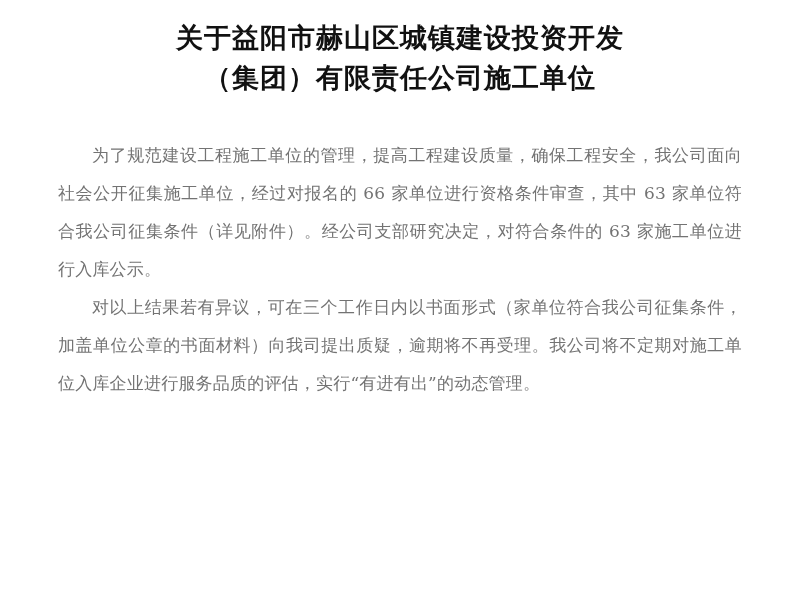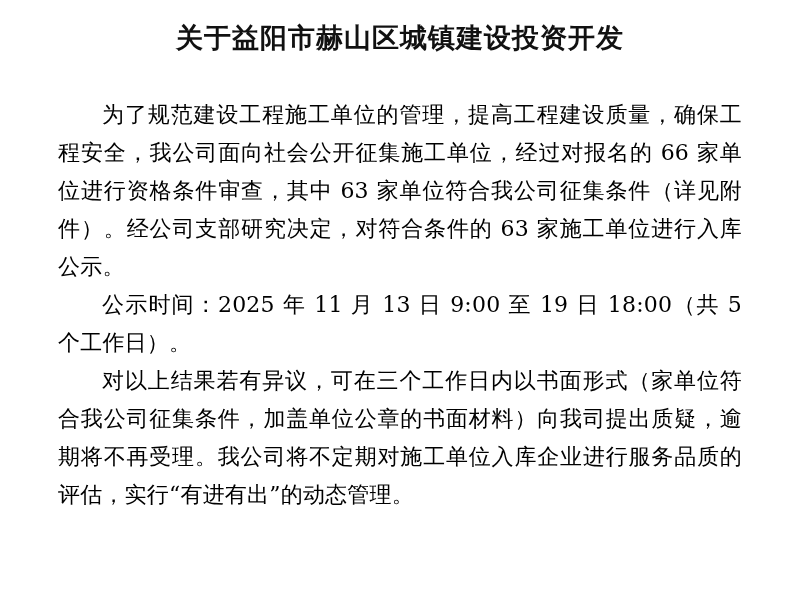--- a/index.html
+++ b/index.html
@@ -32,44 +32,44 @@
     margin: 0;
     padding: 4px 0 0 0;
   }
   .doc-title .tline {
     display: block;
     white-space: nowrap;
   }
   .body-text {
     margin-top: 38px;
     font-family: "DejaVu Serif", "Liberation Serif", serif;
-    font-size: 22px;
+    font-size: 17px;
     line-height: 38px;
-    color: #000000;
+    color: #737373;
     letter-spacing: 0.2px;
     text-align: justify;
     text-justify: inter-ideograph;
   }
   .para {
     margin: 0;
     text-indent: 2em;
     text-align: justify;
   }
   .para + .para {
     margin-top: 0;
   }
 </style>
 </head>
 <body>
 
 <div class="page">
 
   <h1 class="doc-title">
     <span class="tline">关于益阳市赫山区城镇建设投资开发</span>
+    <span class="tline">（集团）有限责任公司施工单位</span>
   </h1>
 
   <div class="body-text">
     <p class="para">为了规范建设工程施工单位的管理，提高工程建设质量，确保工程安全，我公司面向社会公开征集施工单位，经过对报名的 66 家单位进行资格条件审查，其中 63 家单位符合我公司征集条件（详见附件）。经公司支部研究决定，对符合条件的 63 家施工单位进行入库公示。</p>
-    <p class="para">公示时间：2025 年 11 月 13 日 9:00 至 19 日 18:00（共 5 个工作日）。</p>
     <p class="para">对以上结果若有异议，可在三个工作日内以书面形式（家单位符合我公司征集条件，加盖单位公章的书面材料）向我司提出质疑，逾期将不再受理。我公司将不定期对施工单位入库企业进行服务品质的评估，实行“有进有出”的动态管理。</p>
   </div>
 
 </div>
 
 </body></html>

